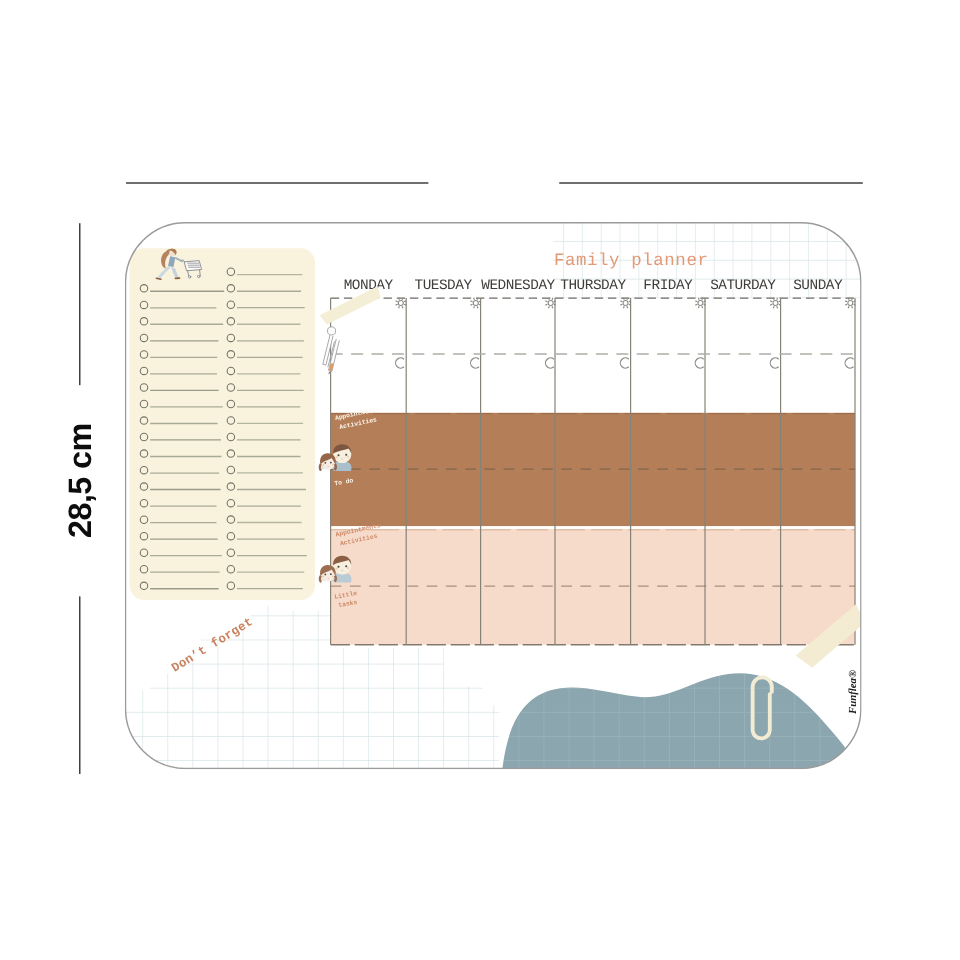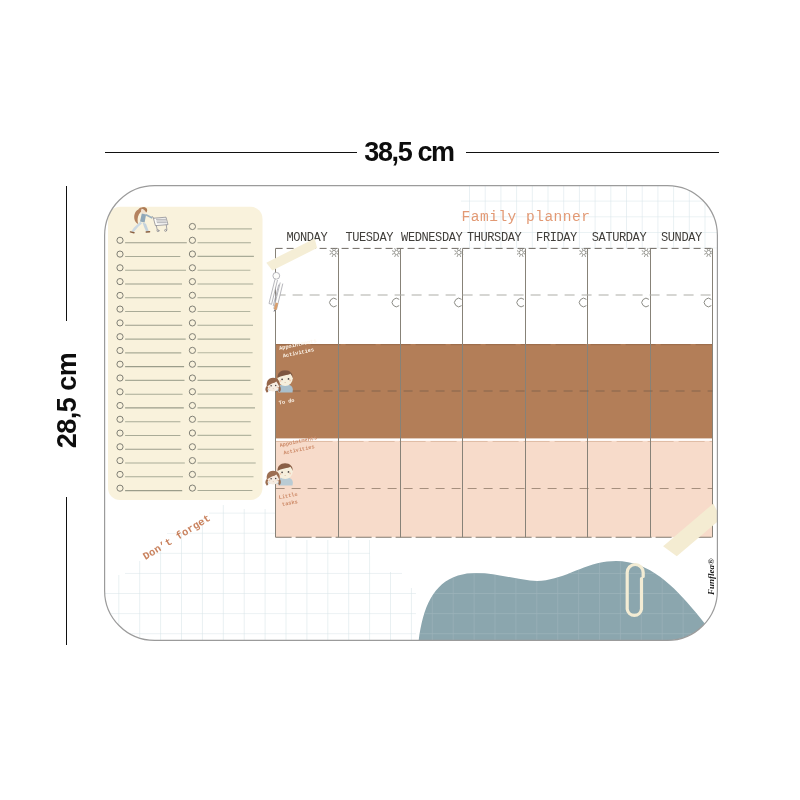--- a/index.html
+++ b/index.html
@@ -4,21 +4,20 @@
 html,body{margin:0;padding:0;background:#ffffff;width:800px;height:800px;overflow:hidden}
 #page{position:relative;width:800px;height:800px;font-family:"Liberation Sans",sans-serif}
 .dimtxt{position:absolute;font-weight:700;font-size:27px;color:#0d0d0d;white-space:nowrap}
 .hline{position:absolute;height:0;border-top:1.6px solid #111}
 .vline{position:absolute;width:0;border-left:1.6px solid #111}
 </style></head>
 <body>
 <div id="page">
 <div class="hline" style="left:104.8px;top:152px;width:251.8px"></div>
 <div class="hline" style="left:465.7px;top:152px;width:253.7px"></div>
-<div class="dimtxt" style="left:349px;top:137px;width:120px;text-align:center;letter-spacing:-1.4px">38,5 cm</div>
 <div class="vline" style="left:65.7px;top:186px;height:135px"></div>
 <div class="vline" style="left:65.7px;top:497px;height:148px"></div>
 <div class="dimtxt" style="left:6.5px;top:385px;width:120px;text-align:center;letter-spacing:-0.5px;transform:rotate(-90deg)">28,5 cm</div>
 <svg style="position:absolute;left:104px;top:185px" width="614" height="456" viewBox="0 0 614 456">
 <defs>
 <clipPath id="pc">
           <rect x="0.6" y="0.6" width="612.8" height="454.8" rx="50" ry="50"></rect>
         </clipPath>
 <pattern id="g16" width="15.7" height="15.7" patternUnits="userSpaceOnUse" x="4.9" y="0.9">
  <path d="M15.7,0 V15.7 H0" fill="none" stroke="#d8e5e9" stroke-width="1.1"></path>

